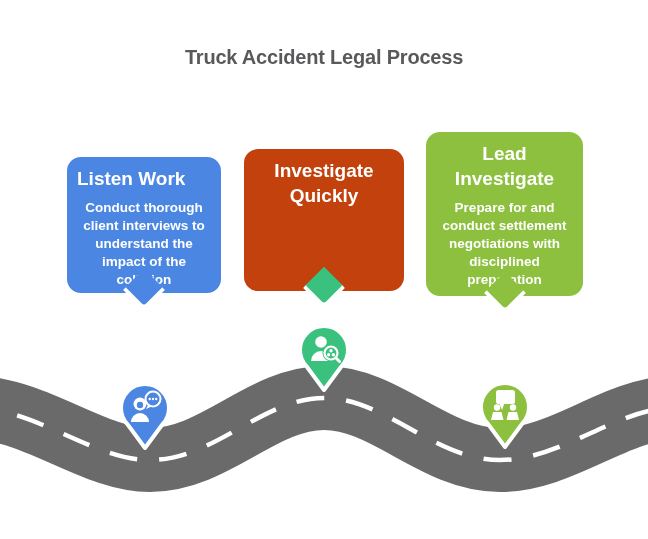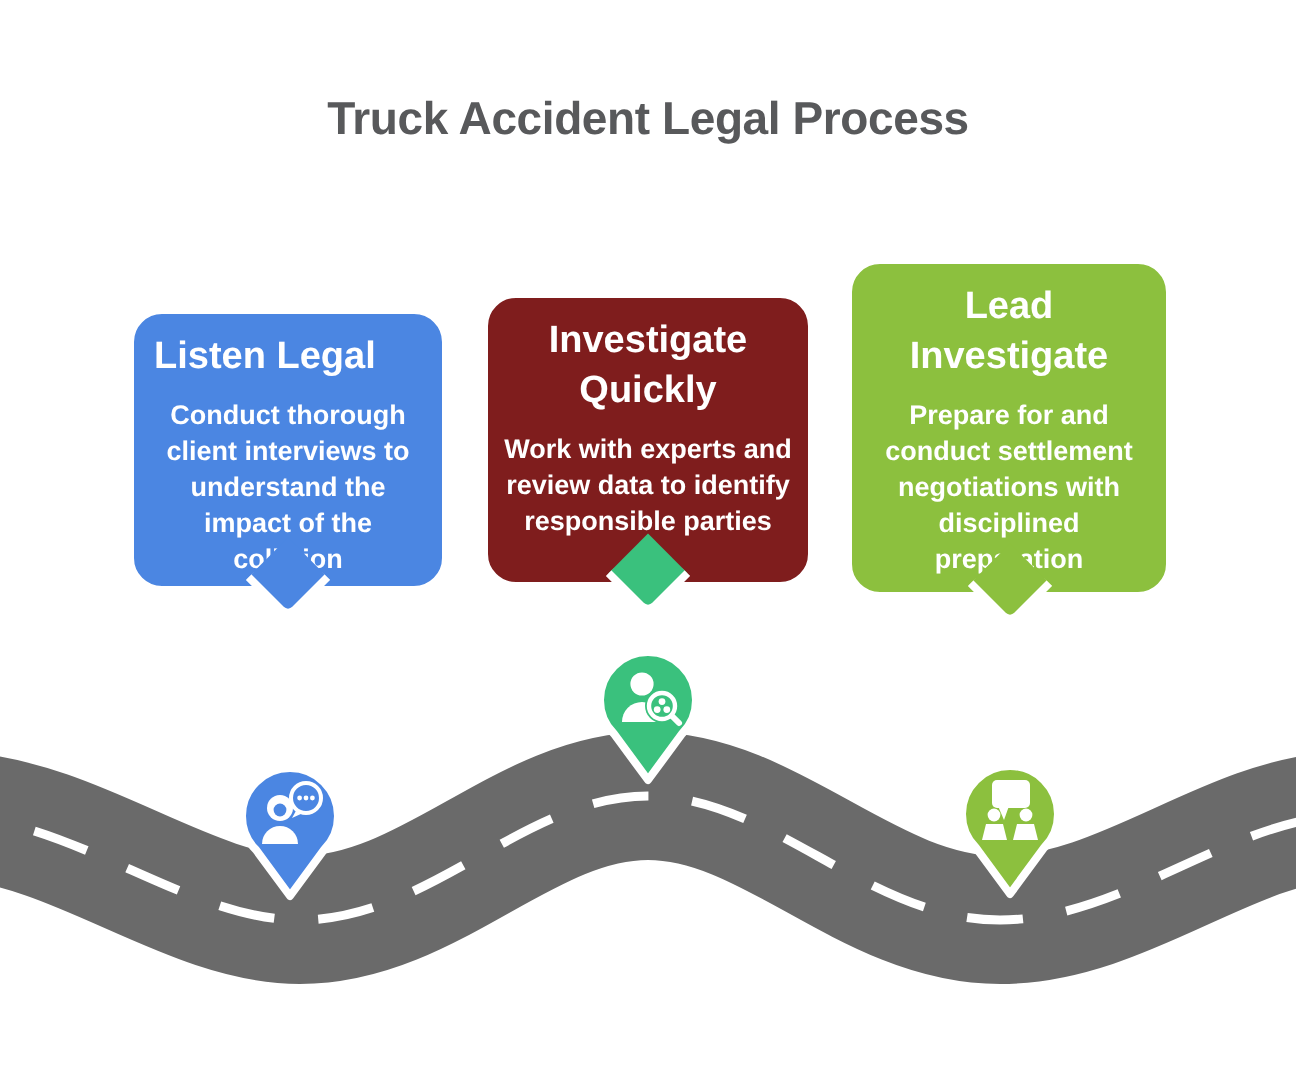--- a/index.html
+++ b/index.html
@@ -10,35 +10,35 @@
   .canvas{
     position:relative;
     width:648px;height:539px;
     background:#ffffff;
     overflow:hidden;
   }
   .main-title{
     position:absolute;
     left:0;top:46px;width:648px;
     text-align:center;
-    font-size:23px;
+    font-size:20px;
     font-weight:bold;
     letter-spacing:-0.2px;
     color:#58595b;
   }
   
   .card{
     position:absolute;
     box-sizing:border-box;
     border:4px solid #ffffff;
     border-radius:18px;
     color:#ffffff;
   }
   .card-listen{ left:63px; top:153px; width:162px; height:144px; background:#4b86e2; }
-  .card-investigate{ left:240px; top:145px; width:168px; height:150px; background:#7f1d1d; }
+  .card-investigate{ left:240px; top:145px; width:168px; height:150px; background:#c2410c; }
   .card-negotiate{ left:422px; top:128px; width:165px; height:172px; background:#8cc03e; }
   .card-title{
     font-size:19px;
     font-weight:bold;
     line-height:25px;
     padding:9px 10px 0 10px;
   }
   .card-listen .card-title{ text-align:left; }
   .card-investigate .card-title, .card-negotiate .card-title{ text-align:center; }
   .card-desc{
@@ -69,28 +69,27 @@
   }
 </style>
 </head>
 <body>
 
 <div class="canvas">
 
   <div class="main-title">Truck Accident Legal Process</div>
 
   <div class="card card-listen">
-    <div class="card-title">Listen Legal</div>
+    <div class="card-title">Listen Work</div>
     <div class="card-desc">Conduct thorough client interviews to understand the impact of the collision</div>
     <div class="tail"></div>
   </div>
 
   <div class="card card-investigate">
     <div class="card-title">Investigate Quickly</div>
-    <div class="card-desc">Work with experts and review data to identify responsible parties</div>
     <div class="tail"></div>
   </div>
 
   <div class="card card-negotiate">
     <div class="card-title">Lead Investigate</div>
     <div class="card-desc">Prepare for and conduct settlement negotiations with disciplined preparation</div>
     <div class="tail"></div>
   </div>
 
   <div class="road-wrap">

